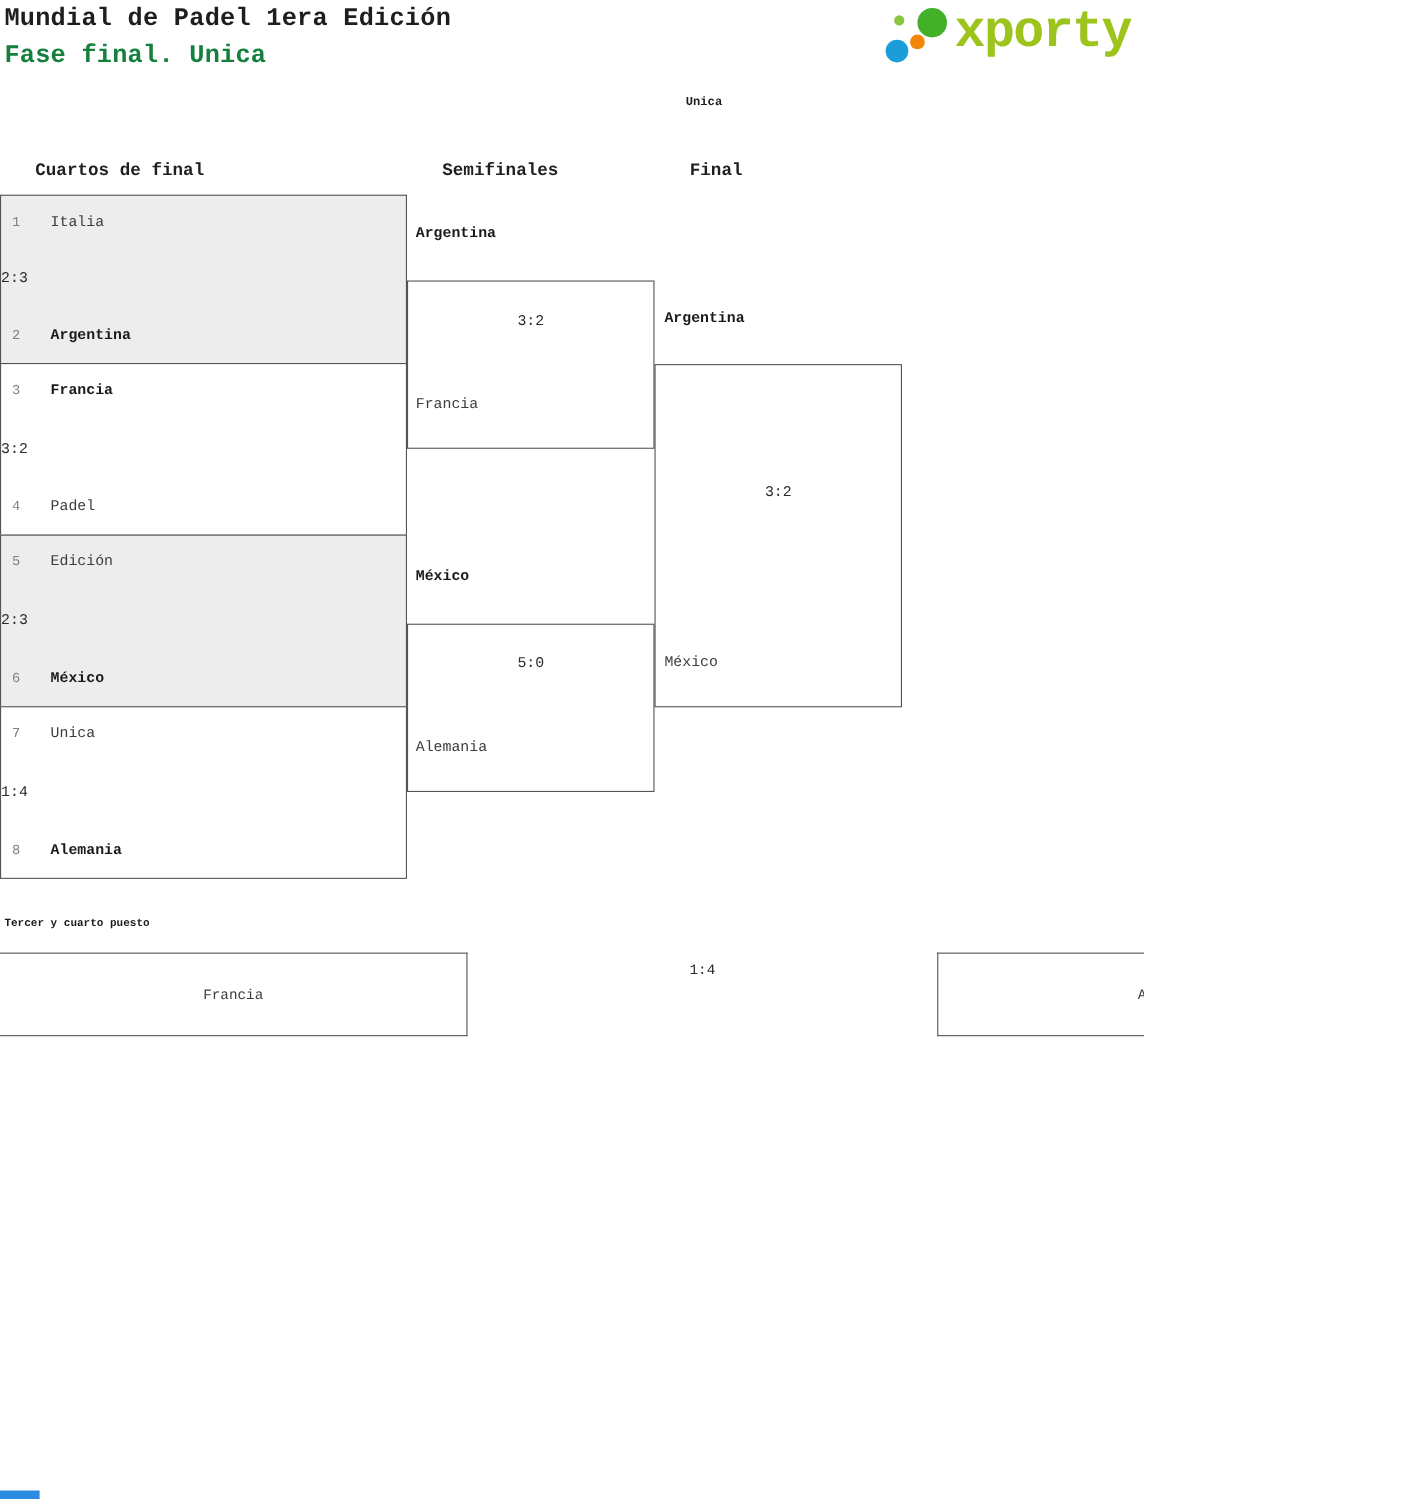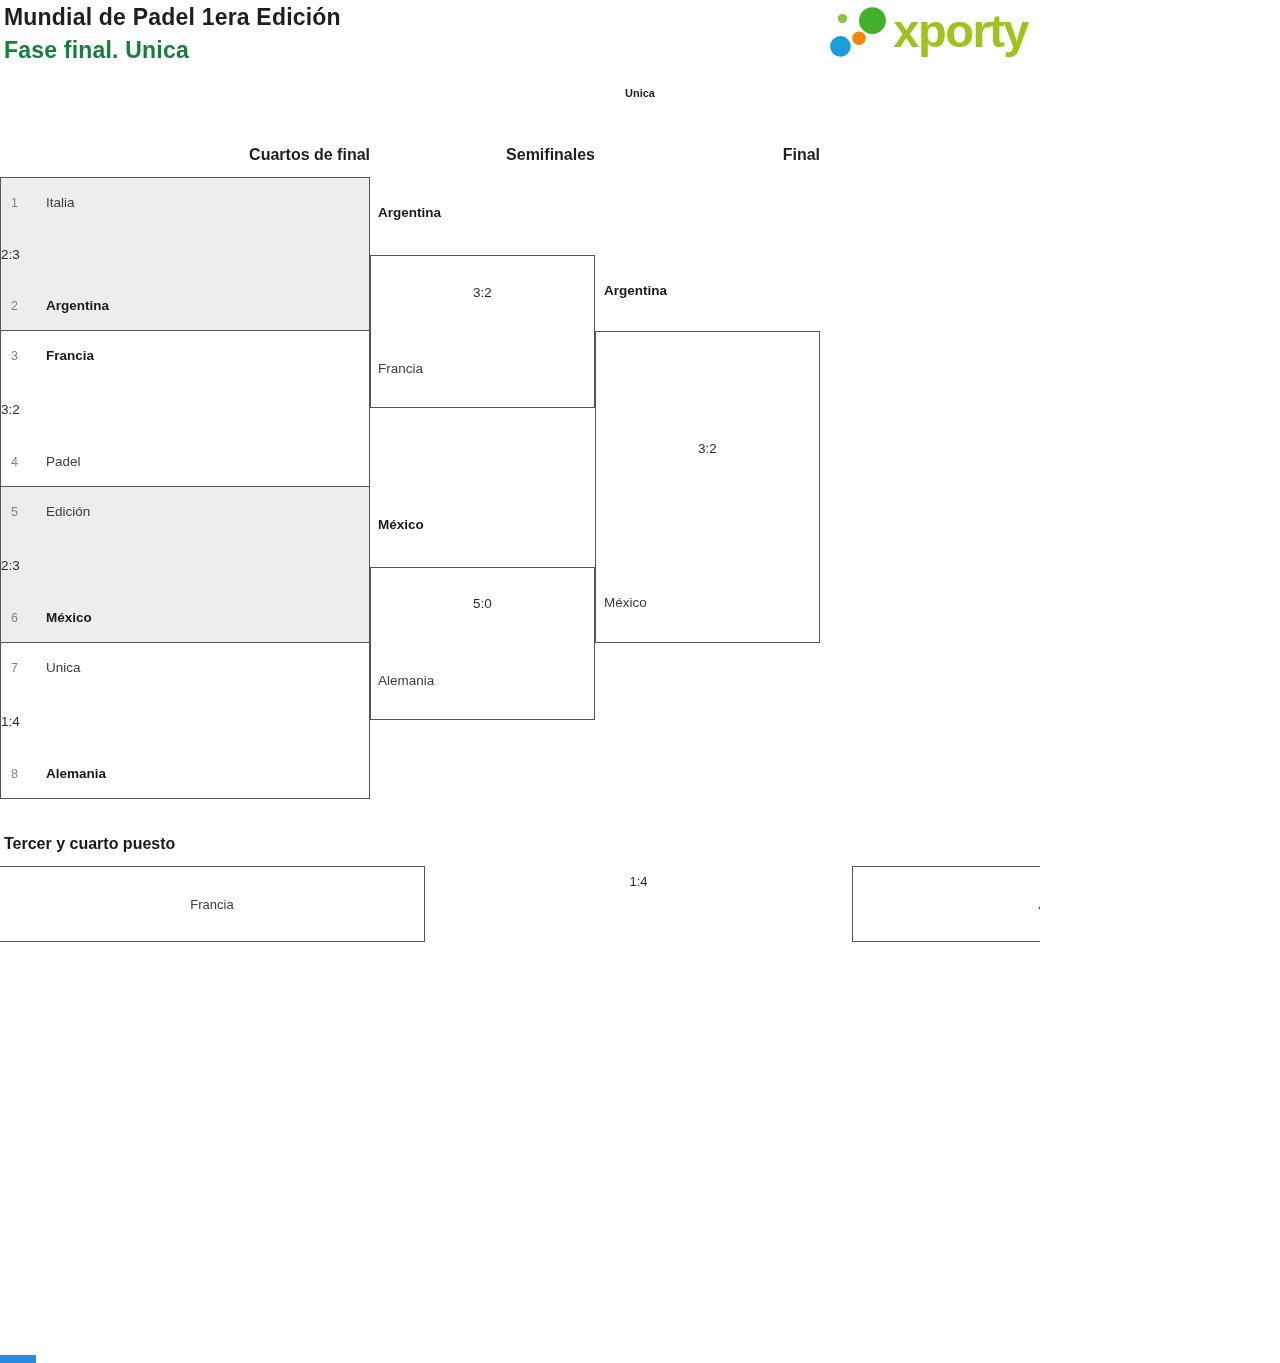--- a/index.html
+++ b/index.html
@@ -1,31 +1,31 @@
 <!DOCTYPE html>
 <html><head>
 <meta charset="utf-8">
 <style>
   html,body{margin:0;padding:0;background:#ffffff;}
   .stage{
     position:relative;
     width:1040px;height:1363px;
     background:#ffffff;
-    font-family:Liberation Sans, sans-serif;
+    font-family:Liberation Mono, monospace;
     color:#222;
     overflow:hidden;
   }
   
   .title-line1{position:absolute;left:4px;top:4px;font-size:23px;font-weight:700;color:#1e1e1e;letter-spacing:.2px;}
   .title-line2{position:absolute;left:4px;top:37px;font-size:23px;font-weight:700;color:#15803d;letter-spacing:.2px;}
   .logo{position:absolute;right:12px;top:4px;display:flex;align-items:center;gap:4px;}
   .logo-text{font-size:47px;font-weight:700;color:#9cc41c;letter-spacing:-1.5px;line-height:1;padding-bottom:6px;}
   
   .group-title{position:absolute;left:0;top:87px;width:1280px;text-align:center;font-size:11px;font-weight:700;color:#1f1f1f;}
-  .round-label{position:absolute;top:146px;font-size:16px;font-weight:700;color:#1f1f1f;text-align:right;}
+  .round-label{position:absolute;top:146px;font-size:16px;font-weight:700;color:#1f1f1f;text-align:left;padding-left:32px;}
   .r-qf{left:0;width:370px;}
   .r-sf{left:370px;width:225px;}
   .r-f{left:595px;width:225px;}
   
   .match{position:absolute;left:0;width:370px;border:1px solid #545454;box-sizing:border-box;background:#ffffff;}
   .match.shaded{background:#ededed;}
   .qf1{top:177px;height:154px;}
   .qf2{top:330px;height:157px;}
   .qf3{top:486px;height:157px;}
   .qf4{top:642px;height:157px;}
@@ -49,21 +49,21 @@
   .p-sf1-t1{left:378px;top:205px;}
   .p-sf1-s{top:285px;}
   .p-sf1-t2{left:378px;top:361px;}
   .p-sf2-t1{left:378px;top:517px;}
   .p-sf2-s{top:596px;}
   .p-sf2-t2{left:378px;top:673px;}
   .p-f-t1{left:604px;top:283px;}
   .p-f-s{top:441px;}
   .p-f-t2{left:604px;top:595px;}
   
-  .tp-title{position:absolute;left:4px;top:835px;font-size:16px;font-weight:700;color:#1a1a1a;}
+  .tp-title{position:absolute;left:4px;top:835px;font-size:10px;font-weight:700;color:#1a1a1a;}
   .tp-box{position:absolute;top:866px;height:76px;box-sizing:border-box;display:flex;align-items:center;justify-content:center;font-size:13px;color:#3c3c3c;background:#ffffff;}
   .tp-left{left:0;width:425px;border-top:1px solid #545454;border-right:1px solid #545454;border-bottom:1px solid #545454;}
   .tp-right{left:852px;width:426px;border-top:1px solid #545454;border-left:1px solid #545454;border-bottom:1px solid #545454;}
   .tp-score{position:absolute;left:425px;width:427px;top:874px;text-align:center;font-size:13px;color:#2b2b2b;}
   
   .bottom-strip{position:absolute;left:0;bottom:0;width:36px;height:8px;background:#2a8be0;}
 </style>
 </head>
 <body>
 

